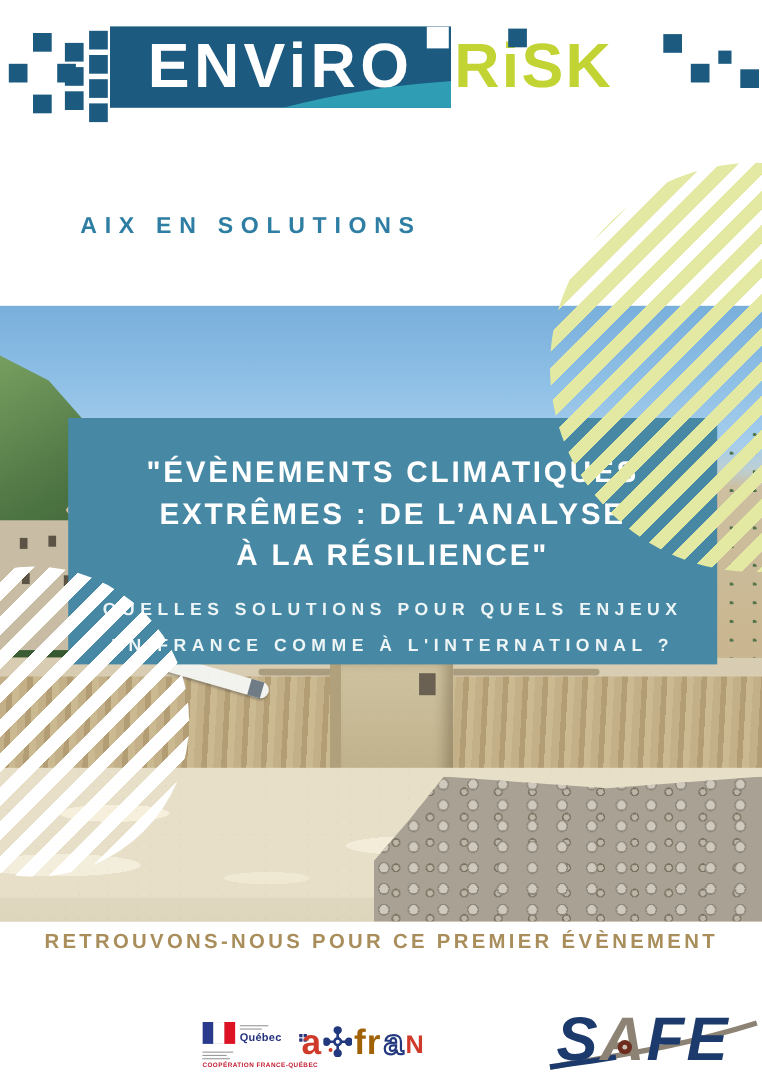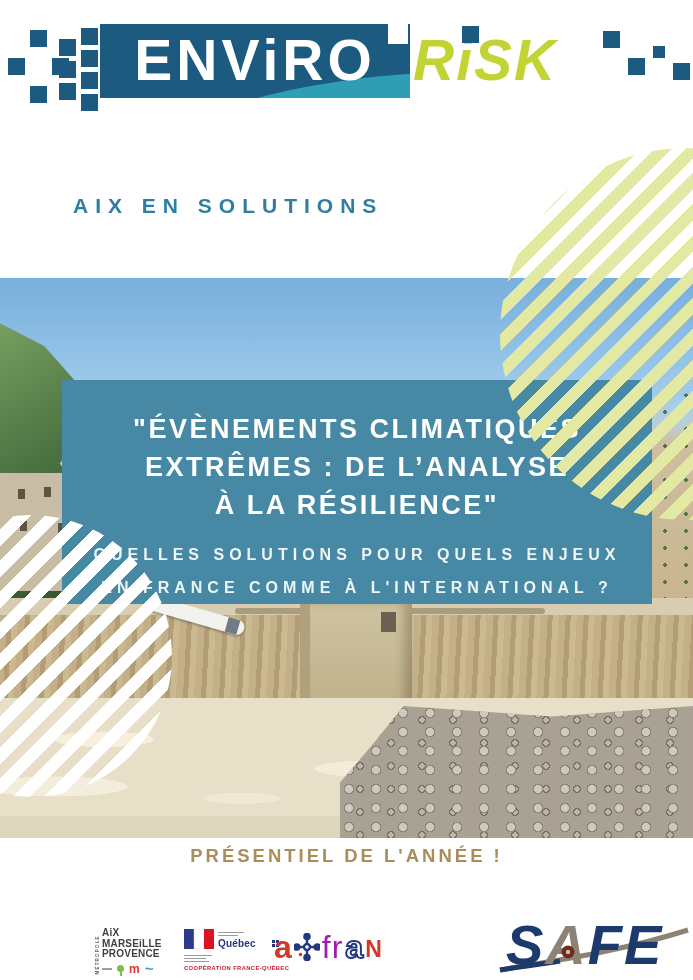--- a/index.html
+++ b/index.html
@@ -18,21 +18,21 @@
     position:absolute;left:-60px;top:52px;width:700px;height:300px;
     background:var(--teal_wave,#2f9eb4);border-radius:50%;transform:rotate(-6deg);
   }
   .logo-box .notch{position:absolute;right:2px;top:0;width:20px;height:20px;background:#fff;}
   .logo-enviro{
     position:absolute;left:0;top:0;width:100%;height:74px;line-height:72px;text-align:center;
     color:#fff;font-weight:700;font-size:57px;letter-spacing:4px;
   }
   .logo-risk{
     position:absolute;left:413px;top:24px;height:74px;line-height:72px;
-    color:var(--lime,#c2d433);font-weight:700;font-size:57px;letter-spacing:2px;font-style:italic;
+    color:var(--lime,#c2d433);font-weight:700;font-size:57px;letter-spacing:2px;
   }
   .risk-idot{position:absolute;left:462px;top:26px;width:17px;height:17px;background:var(--navy,#1c5a80);}
   
   .date-line{
     position:absolute;left:36px;top:130px;
     color:var(--heading_teal,#2e7ea4);font-weight:700;font-size:41px;letter-spacing:8px;white-space:nowrap;
   }
   .location-line{
     position:absolute;left:73px;top:194px;
     color:var(--heading_teal,#2e7ea4);font-weight:700;font-size:21px;letter-spacing:7px;white-space:nowrap;
@@ -148,21 +148,21 @@
   .fq-right{padding-top:1px;}
   .fq-bars i{width:26px;}
   .fq-quebec{display:flex;align-items:center;gap:16px;margin-top:2px;}
   .fq-quebec b{font-size:10px;color:#27357e;letter-spacing:.2px;}
   .fq-squares{display:grid;grid-template-columns:3px 3px;grid-gap:1px;}
   .fq-squares i{width:3px;height:3px;background:#27357e;}
   .fq-caption{margin-top:3px;font-size:5.8px;font-weight:700;color:#c41f33;letter-spacing:.4px;white-space:nowrap;}
   
   .afran{left:274px;top:10px;display:flex;align-items:center;gap:2px;}
   .af-a1{font-size:32px;font-weight:700;color:var(--red,#cf3a2a);line-height:30px;}
-  .af-fr{font-size:32px;font-weight:400;color:#a21caf;line-height:30px;letter-spacing:1px;}
+  .af-fr{font-size:32px;font-weight:700;color:#a16207;line-height:30px;letter-spacing:1px;}
   .af-a2{font-size:32px;font-weight:700;color:transparent;-webkit-text-stroke:2px #23397f;line-height:30px;}
   .af-n{font-size:23px;font-weight:800;color:var(--red,#cf3a2a);line-height:30px;transform:translateY(2px);}
   
   .safe{left:498px;top:-18px;}
   
   [data-interactable]{user-select:none;}
 </style>
 </head>
 <body>
 
@@ -229,42 +229,26 @@
     <div class="subtitle" data-interactable="false">
       <div data-interactable="false">QUELLES SOLUTIONS POUR QUELS ENJEUX</div>
       <div data-interactable="false">EN FRANCE COMME À L'INTERNATIONAL ?</div>
     </div>
   </div>
 
   <div class="circle-lime" data-interactable="false"></div>
   <div class="circle-white" data-interactable="false"></div>
 
   <div class="cta" data-interactable="false">
-    <div data-interactable="false">PRÉSENTIEL DE L'ANNÉE !</div>
+    <div data-interactable="false">RETROUVONS-NOUS POUR CE PREMIER ÉVÈNEMENT</div>
   </div>
 
   <div class="partners" data-interactable="false">
 
 
-    <div class="amp" data-interactable="false">
-      <div class="amp-vert" data-interactable="false">MÉTROPOLE</div>
-      <div>
-        <div class="amp-lines">
-          <div data-interactable="false">AiX</div>
-          <div data-interactable="false">MARSEiLLE</div>
-          <div data-interactable="false">PROVENCE</div>
-        </div>
-        <div class="amp-icons">
-          <span class="amp-dash" data-interactable="false"></span>
-          <span class="amp-pin" data-interactable="false"></span>
-          <span class="amp-m" data-interactable="false">m</span>
-          <span class="amp-wave" data-interactable="false">~</span>
-        </div>
-      </div>
-    </div>
 
     <div class="fq" data-interactable="false">
       <div class="fq-top">
         <div>
           <svg width="30" height="20" viewBox="0 0 30 20" data-interactable="false">
             <rect width="10" height="20" fill="#2a3a8c"></rect>
             <rect x="10" width="10" height="20" fill="#ffffff" stroke="#cccccc" stroke-width="0.5"></rect>
             <rect x="20" width="10" height="20" fill="#dd1225"></rect>
           </svg>
           <div class="fq-flag-lines" data-interactable="false">

